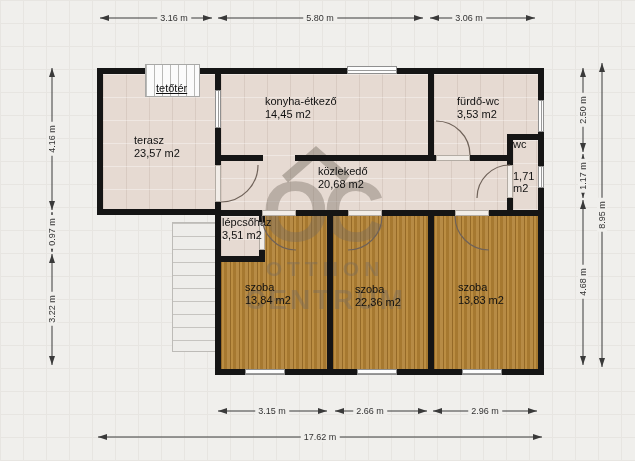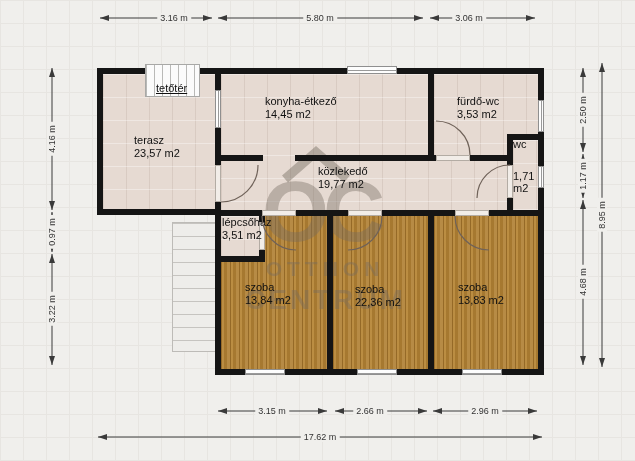--- a/index.html
+++ b/index.html
@@ -140,21 +140,21 @@
 <div class="lbl" style="left:265px;top:95px;">
   <div>konyha-étkező</div>
   <div>14,45 m2</div>
 </div>
 <div class="lbl" style="left:457px;top:95px;">
   <div>fürdő-wc</div>
   <div>3,53 m2</div>
 </div>
 <div class="lbl" style="left:318px;top:165px;">
   <div>közlekedő</div>
-  <div>19,77 m2</div>
+  <div>20,68 m2</div>
 </div>
 <div class="lbl wrap" style="left:513px;top:138px;width:26px;line-height:12px;">
   <div>wc</div>
   <div style="margin-top:20px;">1,71 m2</div>
 </div>
 <div class="lbl" style="left:222px;top:216px;">
   <div>lépcsőház</div>
   <div>3,51 m2</div>
 </div>
 <div class="lbl" style="left:245px;top:281px;">

